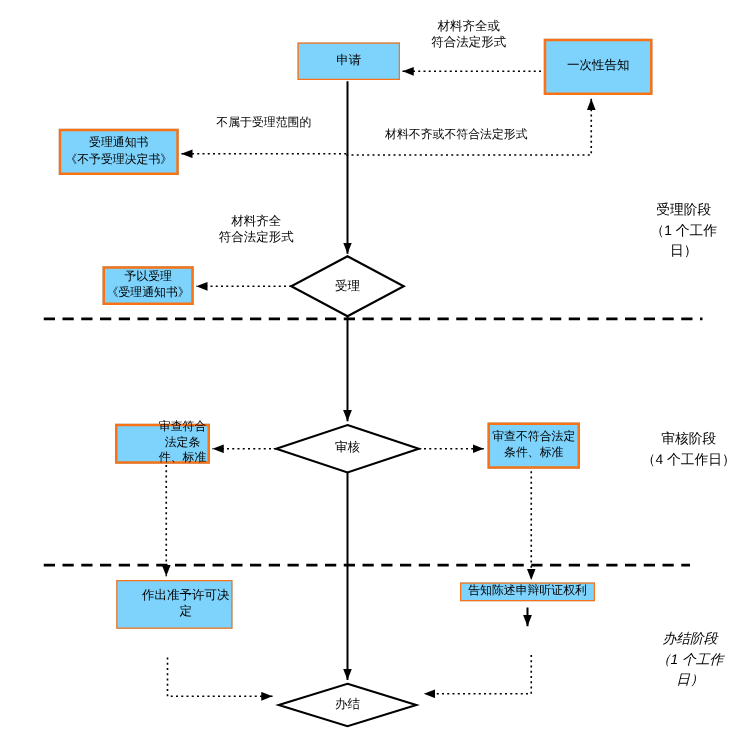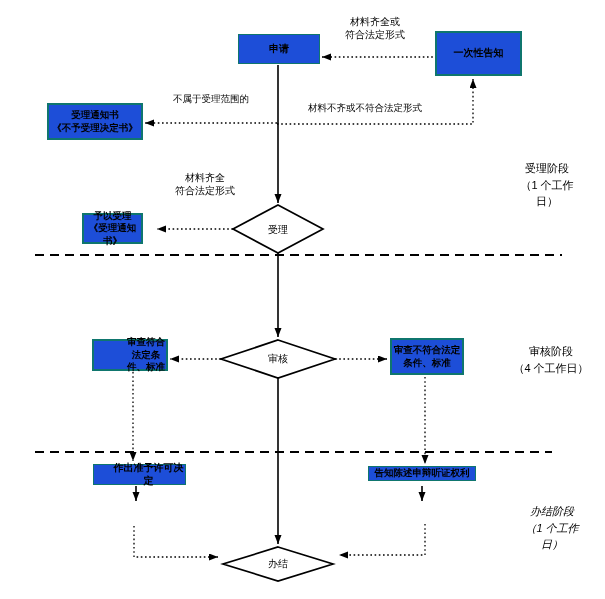--- a/index.html
+++ b/index.html
@@ -2,23 +2,23 @@
 <html><head>
 <meta charset="utf-8">
 <style>
   html,body{margin:0;padding:0;background:#fff;}
   #canvas{
     position:relative;width:605px;height:599px;background:#ffffff;
     font-family:"Liberation Sans",sans-serif;color:#000;overflow:hidden;
   }
   #flow-svg{position:absolute;left:0;top:0;z-index:1;}
   .node{
-    position:absolute;z-index:2;box-sizing:border-box;background:#1d4ed8;
-    border:2px solid #0f766e;display:flex;align-items:center;justify-content:center;
-    text-align:center;white-space:pre-line;font-size:9.5px;line-height:12.5px;font-weight:bold;
+    position:absolute;z-index:2;box-sizing:border-box;background:#7dd3fc;
+    border:2px solid #f97316;display:flex;align-items:center;justify-content:center;
+    text-align:center;white-space:pre-line;font-size:9.5px;line-height:12.5px;
   }
   .bw1{border-width:1px;}
   .bw15{border-width:1.5px;}
   .dlabel{
     position:absolute;z-index:3;text-align:center;font-size:10px;line-height:13px;
   }
   .elabel{
     position:absolute;z-index:2;text-align:center;white-space:pre-line;
     font-size:9.5px;line-height:13px;
   }
@@ -72,30 +72,30 @@
     </g>
   </svg>
 
   <div class="node bw15" style="left:238px;top:34px;width:82px;height:30px;font-size:10px;">申请</div>
 
   <div class="node" style="left:435px;top:31px;width:87px;height:45px;font-size:10px;">一次性告知</div>
 
   <div class="node" style="left:47px;top:103px;width:96px;height:37px;">受理通知书
 《不予受理决定书》</div>
 
-  <div class="node" style="left:82px;top:213px;width:61px;height:31px;">予以受理
+  <div class="node" style="left:82px;top:213px;width:73px;height:31px;">予以受理
 《受理通知书》</div>
 
   <div class="node" style="left:92px;top:339px;width:76px;height:32px;padding-left:32px;">审查符合法定条
 件、标准</div>
 
   <div class="node" style="left:390px;top:338px;width:74px;height:37px;">审查不符合法定
 条件、标准</div>
 
-  <div class="node bw1" style="left:93px;top:464px;width:93px;height:21px;font-size:10px;padding-left:18px;">作出准予许可决定</div>
+  <div class="node bw1" style="left:93px;top:464px;width:93px;height:39px;font-size:10px;padding-left:18px;">作出准予许可决定</div>
 
 
   <div class="node bw15" style="left:368px;top:466px;width:108px;height:15px;">告知陈述申辩听证权利</div>
 
 
   <div class="dlabel" style="left:248px;top:223px;width:60px;">受理</div>
   <div class="dlabel" style="left:248px;top:352px;width:60px;">审核</div>
   <div class="dlabel" style="left:248px;top:557px;width:60px;">办结</div>
 
   <div class="elabel" style="left:328px;top:15px;width:94px;font-size:10px;">材料齐全或

